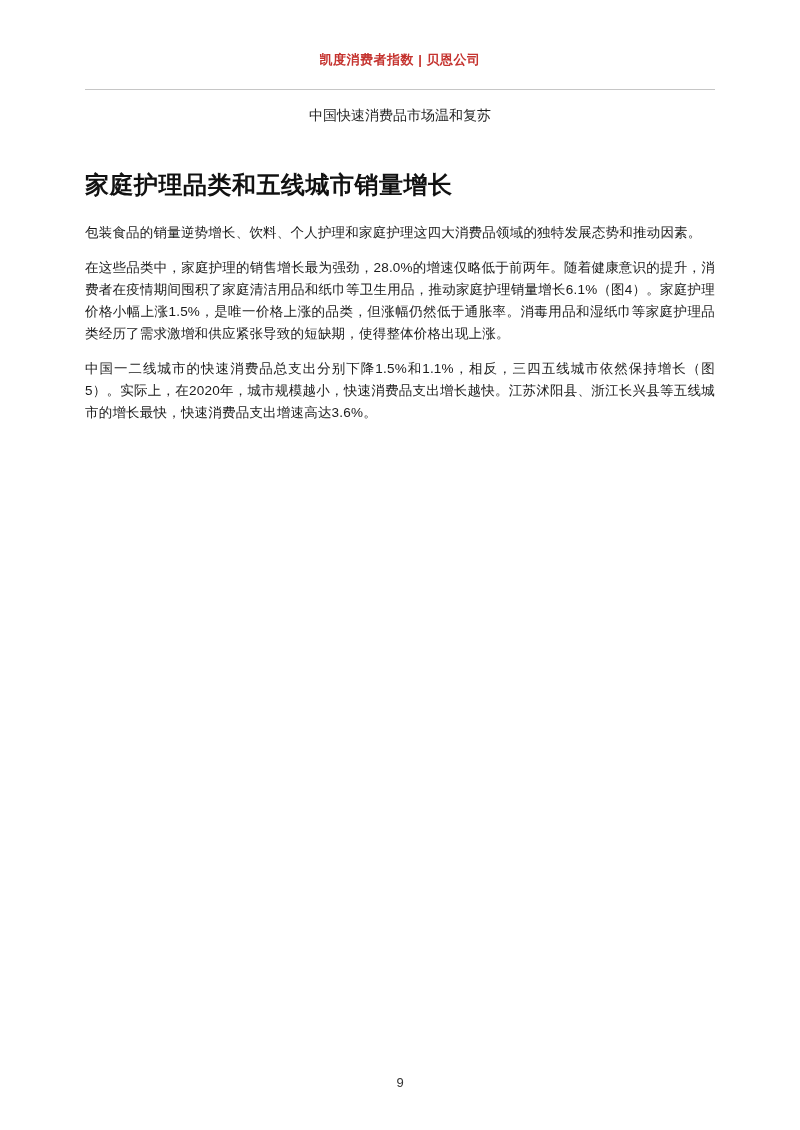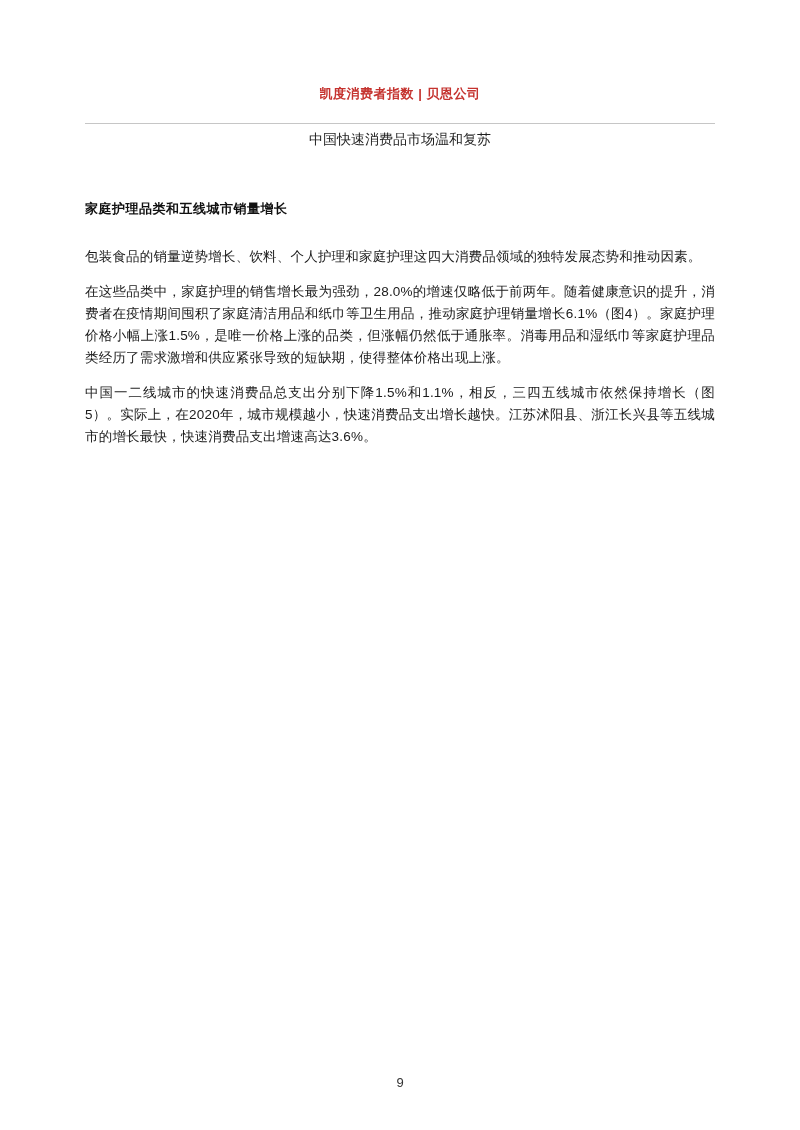--- a/index.html
+++ b/index.html
@@ -9,53 +9,53 @@
   }
   .page {
     position: relative;
     width: 800px;
     height: 1130px;
     margin: 0 auto;
     background: #ffffff;
     font-family: "Liberation Sans", "DejaVu Sans", sans-serif;
     color: #1a1a1a;
     box-sizing: border-box;
-    padding-top: 86px;
+    padding-top: 52px;
     overflow: hidden;
   }
   .page-header {
     width: 630px;
     margin: 0 auto;
     text-align: center;
   }
   .brand-line {
     font-size: 13px;
     font-weight: bold;
     color: #c5332f;
     letter-spacing: 0.5px;
     line-height: 16px;
   }
   .header-divider {
     border: none;
     border-top: 1px solid #c6c6c6;
     margin: 21px 0 0 0;
   }
   .report-title {
-    margin-top: 6px;
+    margin-top: 16px;
     font-size: 14px;
     font-weight: normal;
     color: #1f1f1f;
     line-height: 18px;
   }
   .article {
     width: 630px;
     margin: 48px auto 0 auto;
   }
   .article-title {
-    font-size: 13px;
+    font-size: 24px;
     font-weight: bold;
     color: #111111;
     line-height: 26px;
     margin: 0 0 24px 0;
     letter-spacing: 0.5px;
   }
   .article p {
     font-size: 13.5px;
     line-height: 22px;
     margin: 0 0 13px 0;

